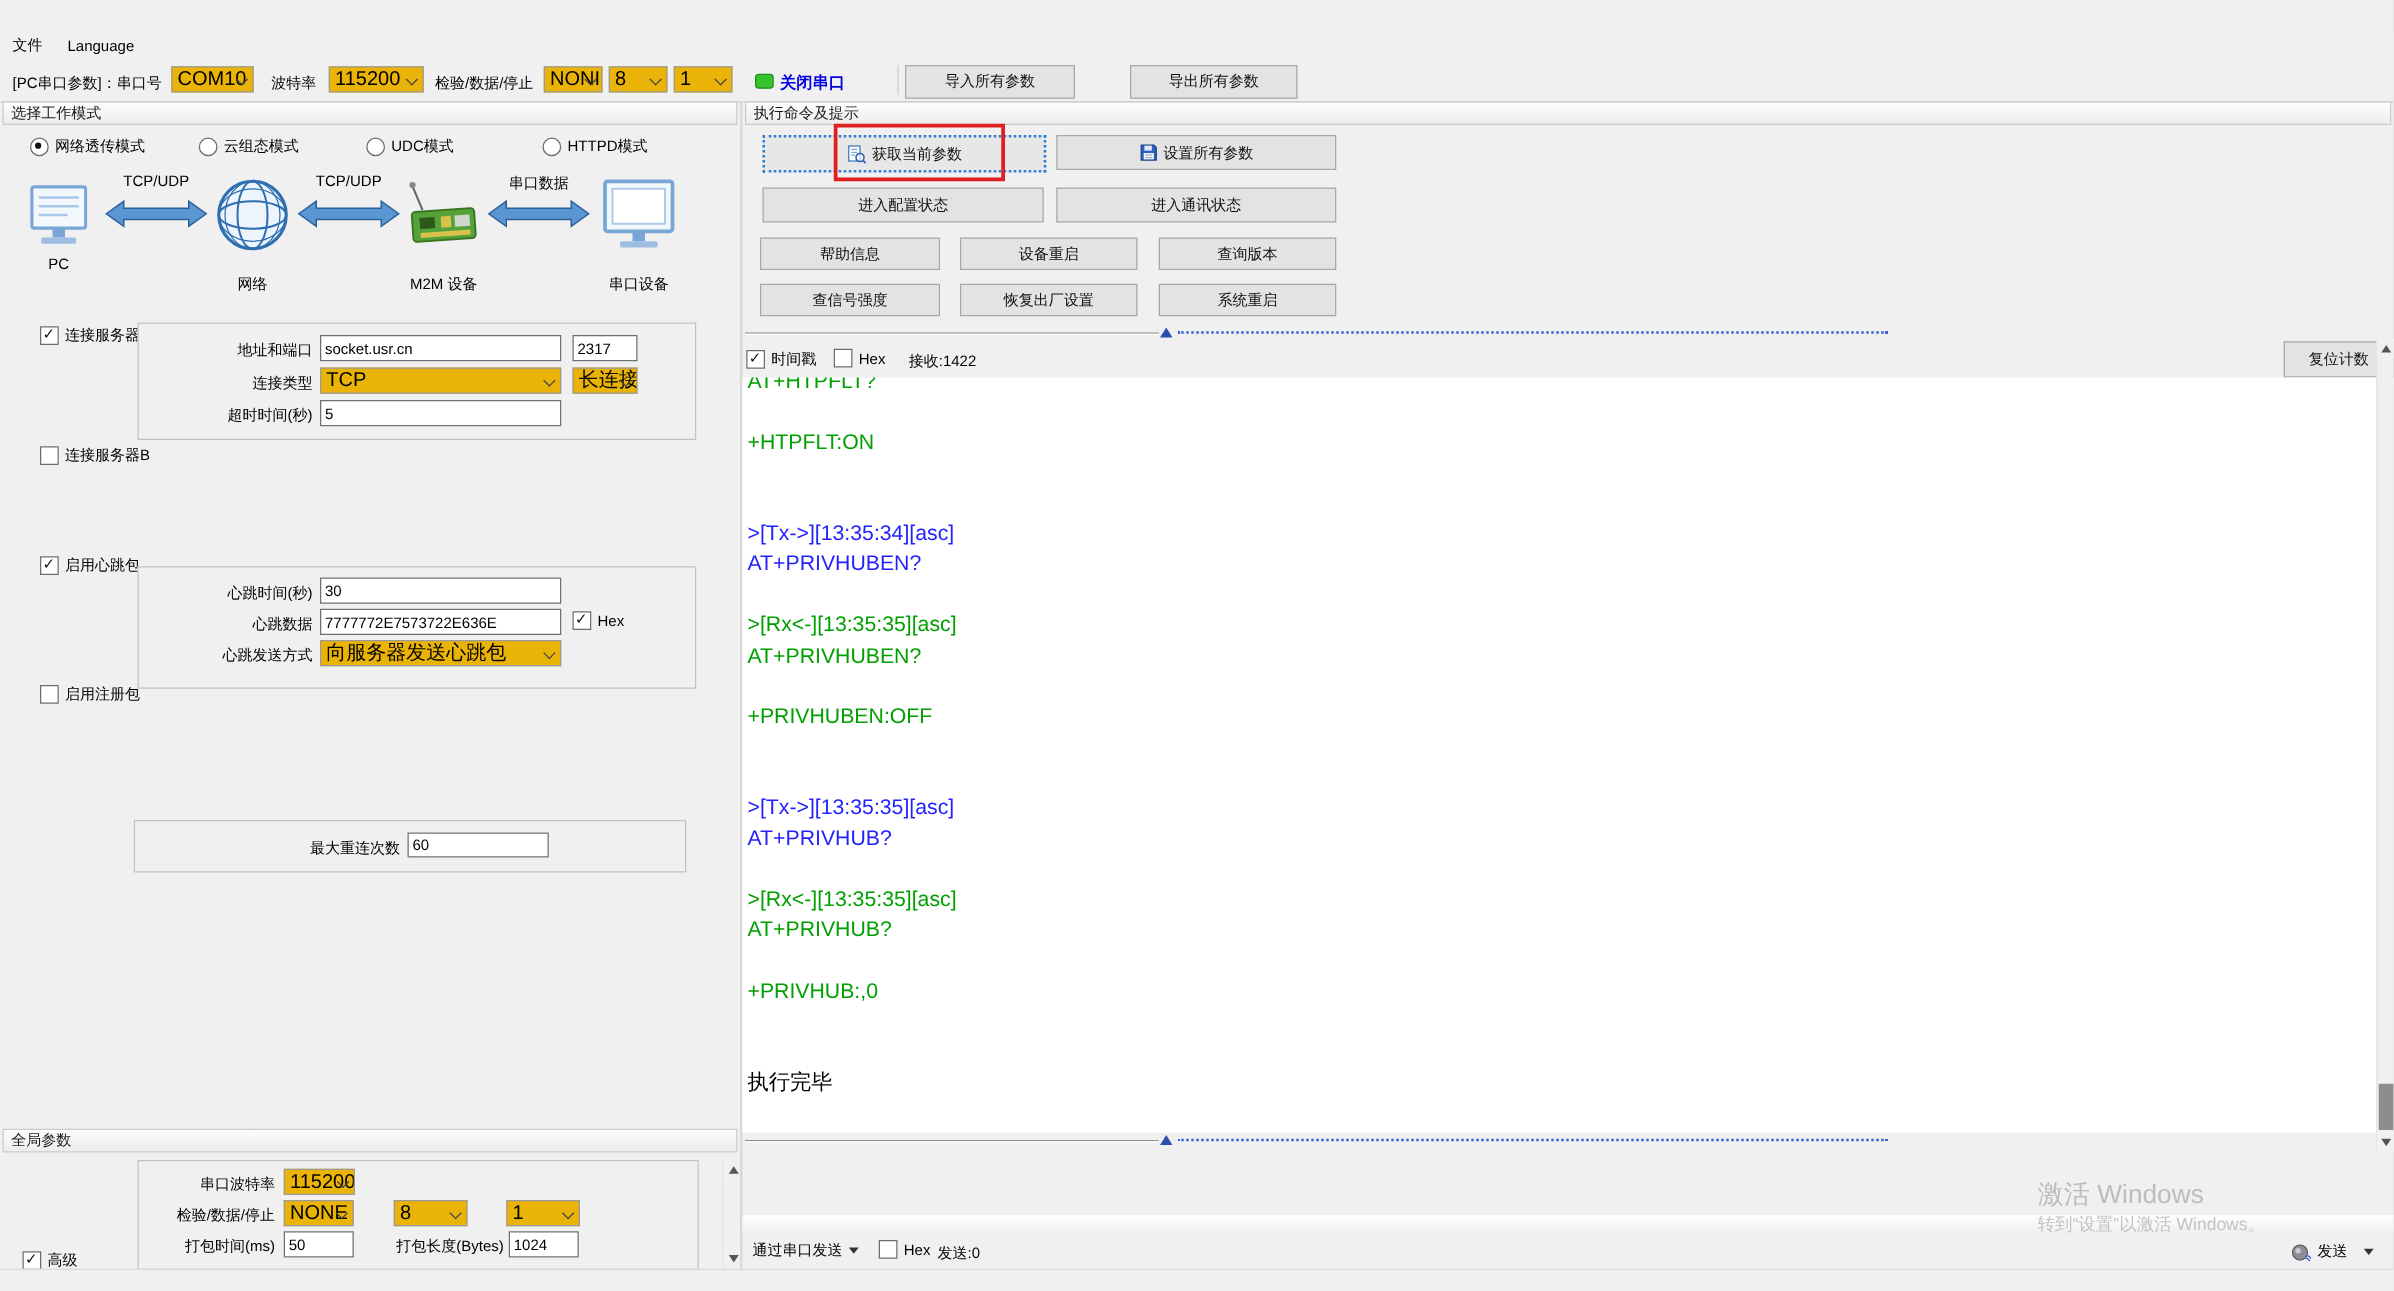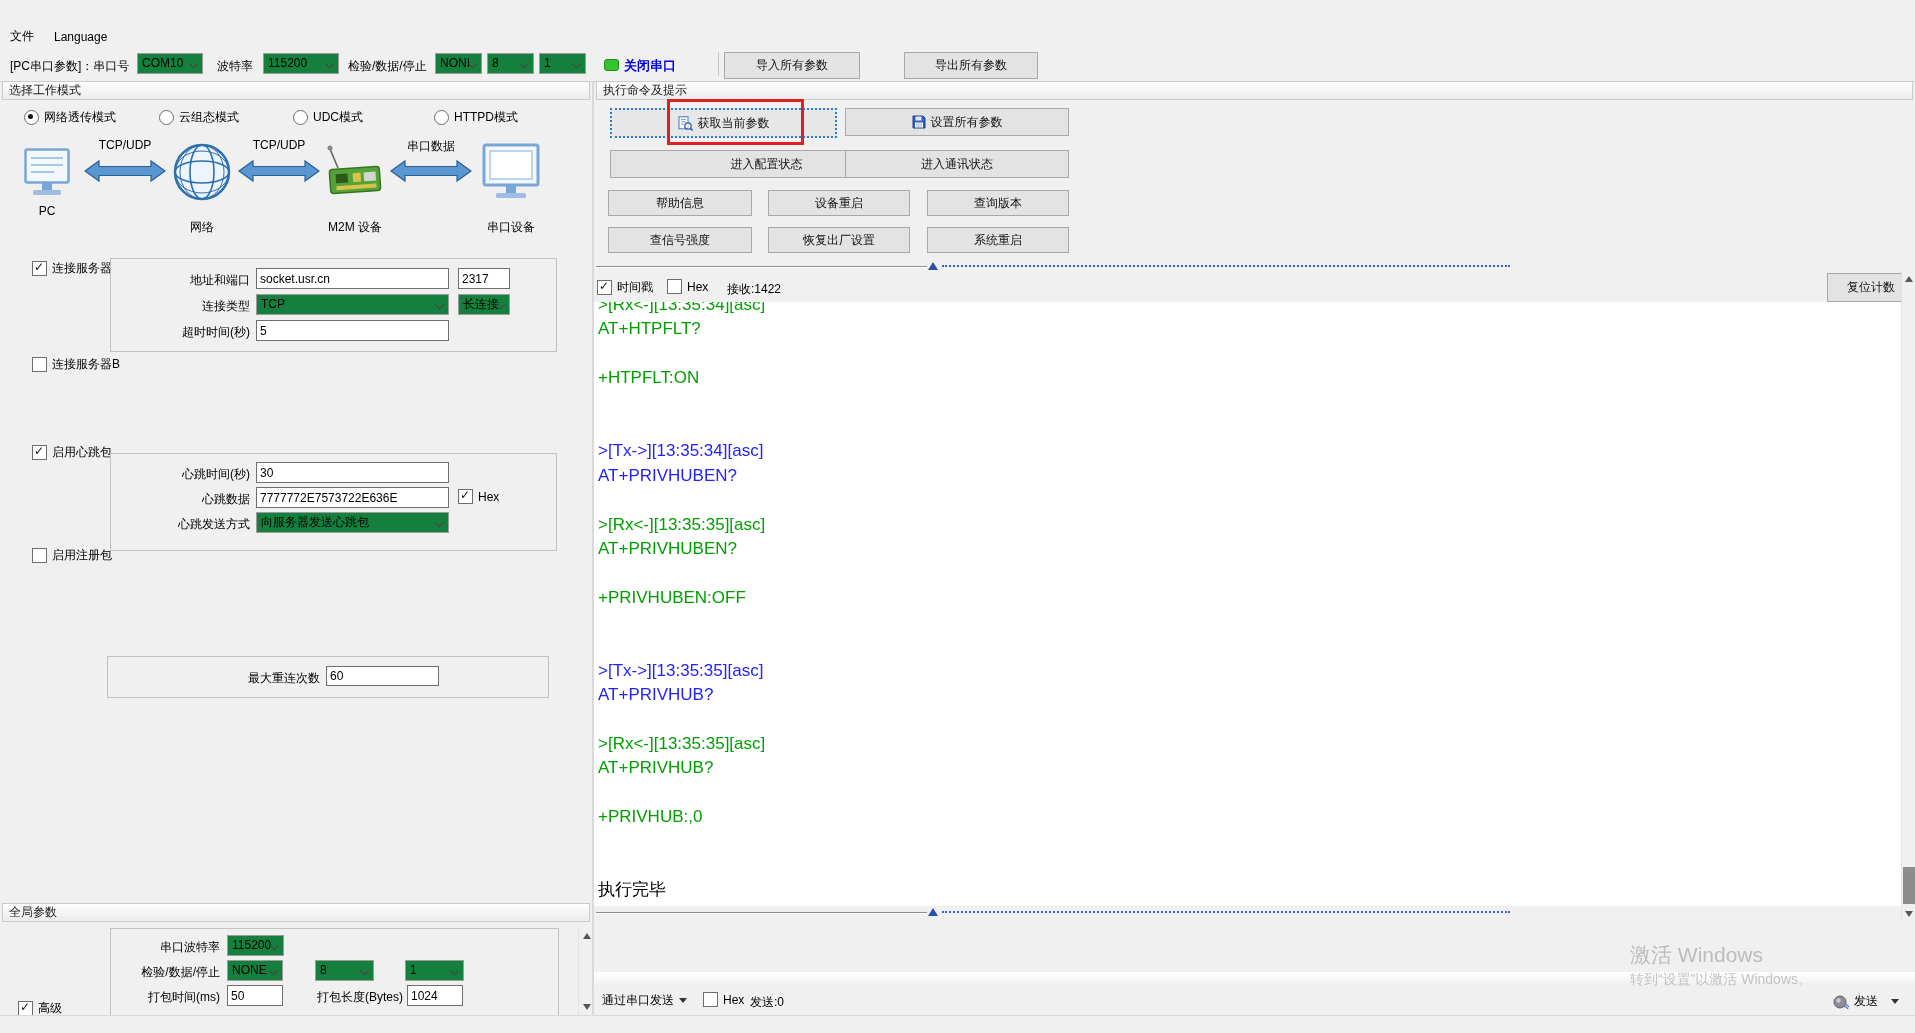--- a/index.html
+++ b/index.html
@@ -12,21 +12,21 @@
   .wc-minbar{width:10px;height:1px;background:#fff;}
   .wc-maxbox{width:9px;height:9px;border:1px solid #fff;}
   .wc-x{color:#fff;font-size:15px;line-height:15px;}
   
   #menubar{position:absolute;left:0;top:25px;width:1915px;height:23px;background:#f0f0f0;display:flex;align-items:center;}
   .menu-item{padding:0 10px;height:100%;display:flex;align-items:center;}
   
   #toolbar{position:absolute;left:0;top:48px;width:1915px;height:33px;background:#f0f0f0;border-bottom:1px solid #d4d4d4;}
   .lbl{position:absolute;font-size:12px;white-space:nowrap;}
   .lbl.r{text-align:right;}
-  .combo{position:absolute;height:21px;background:#15803d;border:1px solid #9b9b9b;font-size:12px;line-height:19px;padding:0 16px 0 4px;overflow:hidden;white-space:nowrap;box-sizing:border-box;}
+  .combo{position:absolute;height:21px;background:#eab308;border:1px solid #9b9b9b;font-size:16px;line-height:19px;padding:0 16px 0 4px;overflow:hidden;white-space:nowrap;box-sizing:border-box;}
   .combo .chev{position:absolute;right:5px;top:6px;width:6px;height:6px;border-right:1.5px solid #444;border-bottom:1.5px solid #444;transform:rotate(45deg);}
   .tb{position:absolute;height:21px;background:#fff;border:1px solid #6f6f6f;font-size:12px;padding:0 3px;box-sizing:border-box;font-family:inherit;color:#000;}
   .btn{position:absolute;background:#e3e3e3;border:1px solid #a8a8a8;display:flex;align-items:center;justify-content:center;font-size:12px;color:#111;gap:5px;white-space:nowrap;}
   .btn.focused{border:2px dotted #2b7cd3;background:#e7e7e7;}
   .sep{position:absolute;width:1px;background:#c9c9c9;}
   
   .cap{position:absolute;height:19px;background:linear-gradient(#fdfdfd,#ececec);border:1px solid #cbcbcb;font-size:12px;line-height:17px;padding-left:6px;box-sizing:border-box;color:#1a1a1a;}
   
   .chk-row{position:absolute;display:flex;align-items:center;gap:5px;font-size:12px;white-space:nowrap;}
   .cb{width:13px;height:13px;background:#fff;border:1px solid #6d6d6d;display:inline-block;position:relative;flex:0 0 auto;}
@@ -247,21 +247,21 @@
   <div class="btn" style="left:845px;top:108px;width:222px;height:26px;">
     <svg width="14" height="14" viewBox="0 0 14 14">
       <path d="M1,1 H11 L13,3 V13 H1 Z" fill="#2f62c4" stroke="#1d3f85"></path>
       <rect x="3.5" y="1.5" width="6" height="4" fill="#dfe9f8"></rect>
       <rect x="3" y="7.5" width="8" height="5" fill="#ffffff"></rect>
       <line x1="4.2" y1="9" x2="9.8" y2="9" stroke="#9ab"></line>
       <line x1="4.2" y1="11" x2="9.8" y2="11" stroke="#9ab"></line>
     </svg>
     <span>设置所有参数</span>
   </div>
-  <div class="btn" style="left:610px;top:150px;width:223px;height:26px;padding-left:44px;">进入配置状态</div>
+  <div class="btn" style="left:610px;top:150px;width:223px;height:26px;">进入配置状态</div>
   <div class="btn" style="left:845px;top:150px;width:222px;height:26px;">进入通讯状态</div>
   <div class="btn" style="left:608px;top:190px;width:142px;height:24px;">帮助信息</div>
   <div class="btn" style="left:768px;top:190px;width:140px;height:24px;">设备重启</div>
   <div class="btn" style="left:927px;top:190px;width:140px;height:24px;">查询版本</div>
   <div class="btn" style="left:608px;top:227px;width:142px;height:24px;">查信号强度</div>
   <div class="btn" style="left:768px;top:227px;width:140px;height:24px;">恢复出厂设置</div>
   <div class="btn" style="left:927px;top:227px;width:140px;height:24px;">系统重启</div>
 
   <div class="groove" style="left:596px;top:266px;width:331px;"></div>
   <div class="tri-up" style="left:928px;top:262px;"></div>
@@ -273,21 +273,20 @@
   </div>
   <div class="chk-row" style="left:667px;top:279px;">
     <span class="cb"></span>
     <span>Hex</span>
   </div>
   <span class="lbl" style="left:727px;top:281px;">接收:1422</span>
   <div class="btn" style="left:1827px;top:273px;width:86px;height:27px;">复位计数</div>
 
   <div id="log">
     <div id="log-inner">
-        <div class="log-line g">&gt;[Rx&lt;-][13:35:34][asc]</div>
         <div class="log-line g">AT+HTPFLT?</div>
         <div class="log-line ">&nbsp;</div>
         <div class="log-line g">+HTPFLT:ON</div>
         <div class="log-line ">&nbsp;</div>
         <div class="log-line ">&nbsp;</div>
         <div class="log-line b">&gt;[Tx-&gt;][13:35:34][asc]</div>
         <div class="log-line b">AT+PRIVHUBEN?</div>
         <div class="log-line ">&nbsp;</div>
         <div class="log-line g">&gt;[Rx&lt;-][13:35:35][asc]</div>
         <div class="log-line g">AT+PRIVHUBEN?</div>

